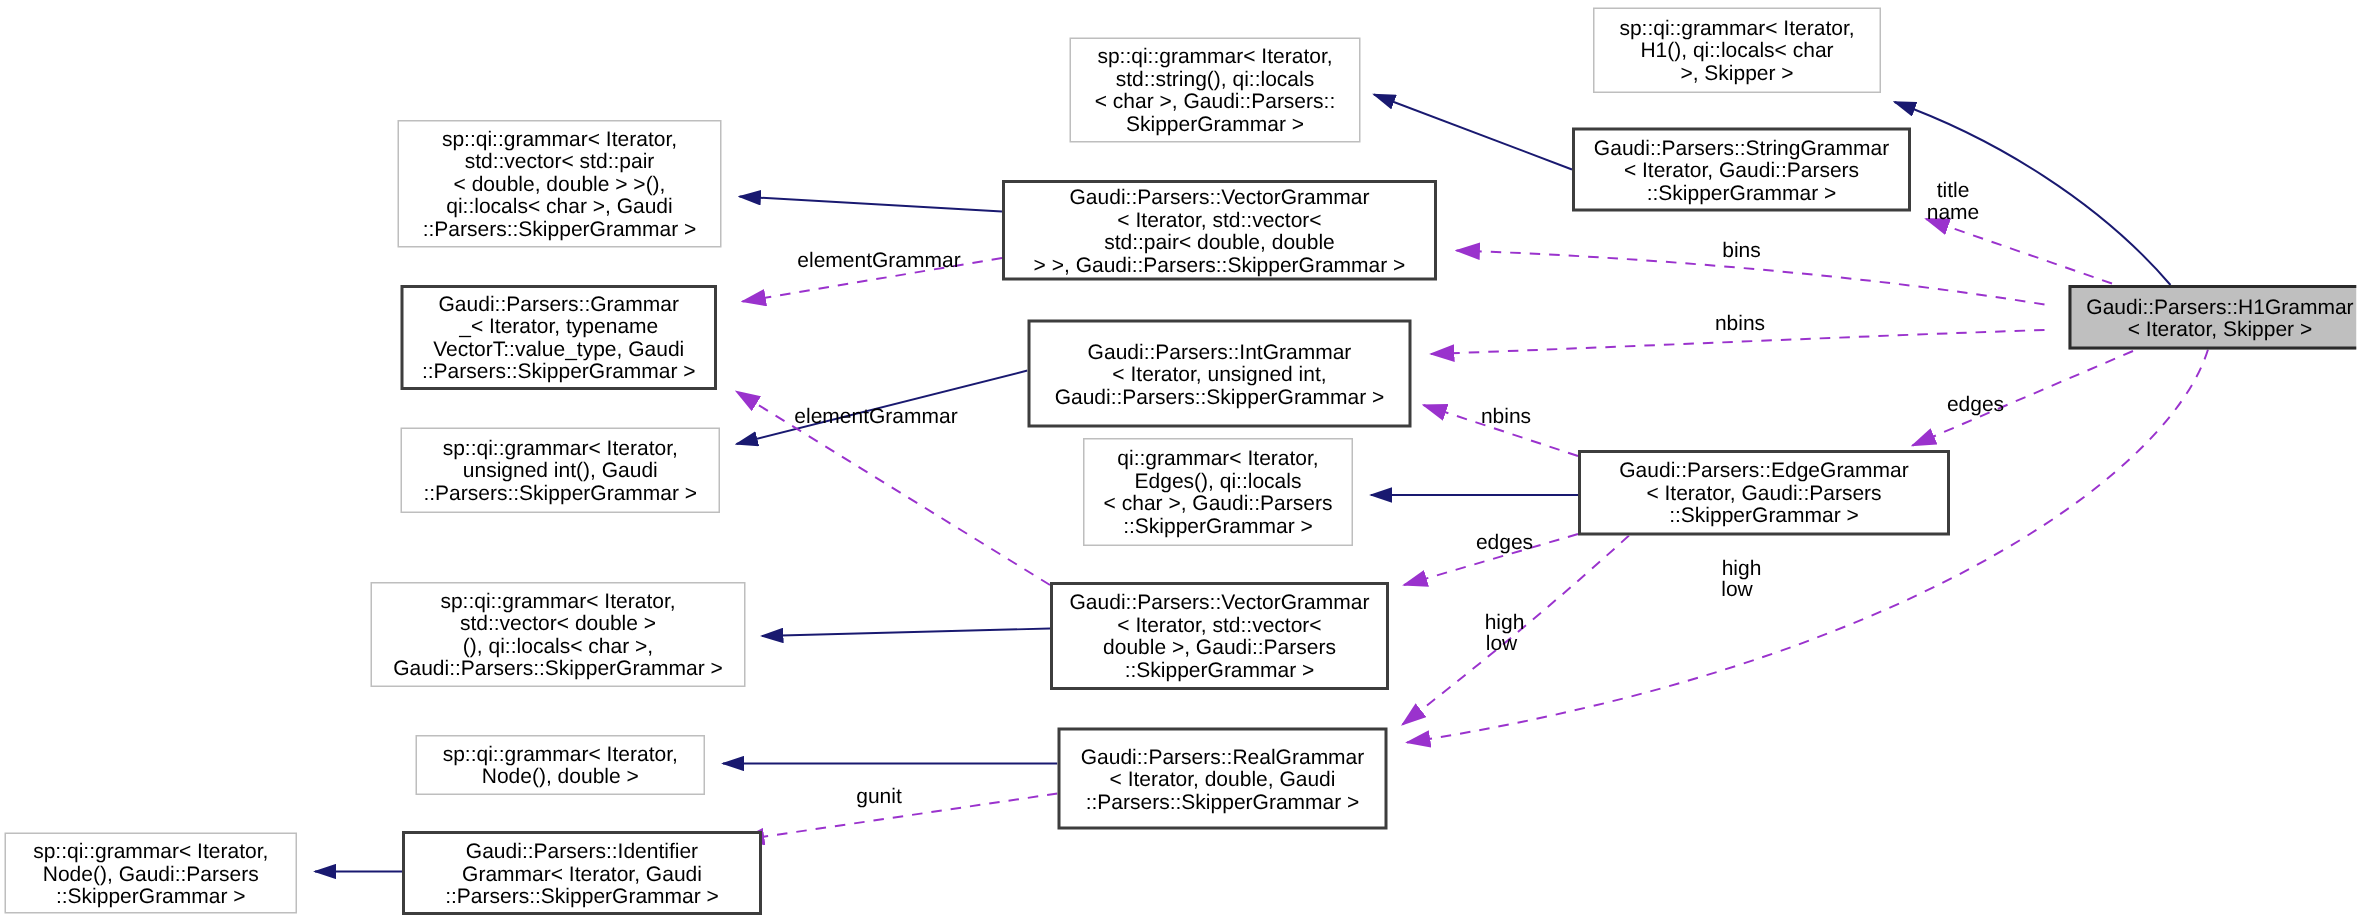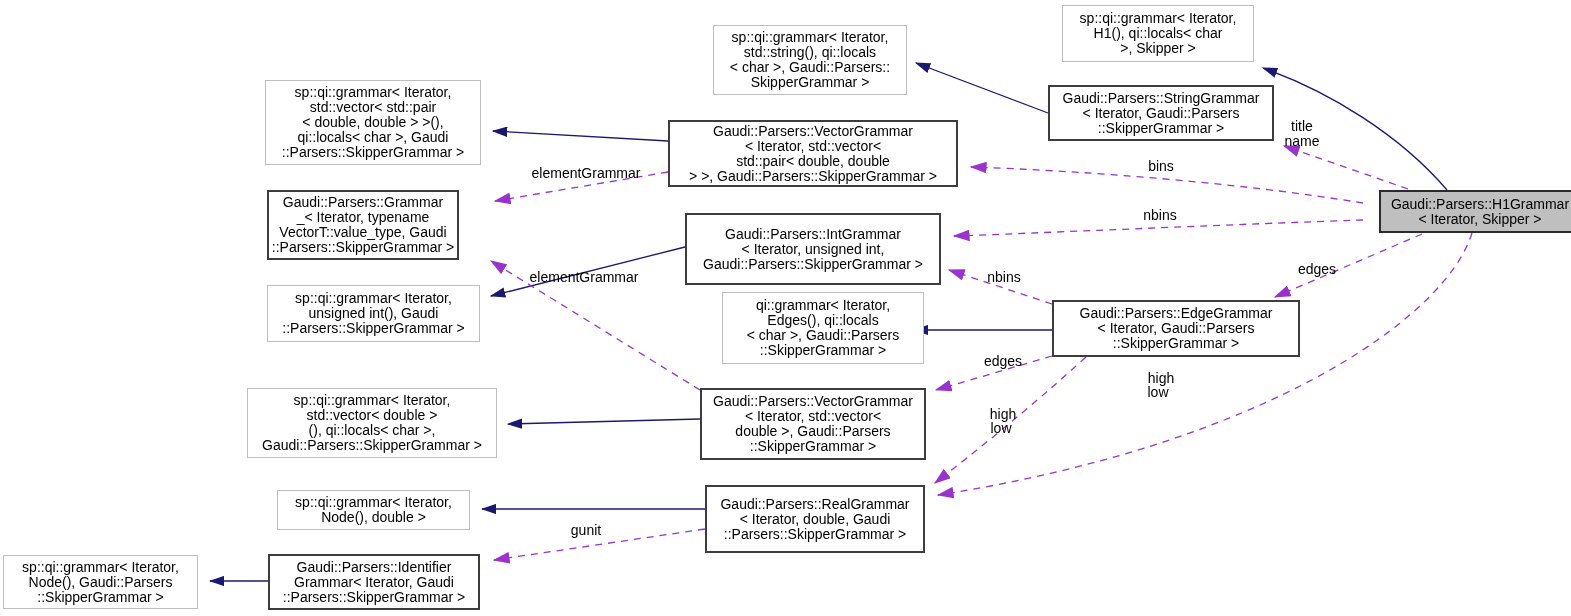--- a/index.html
+++ b/index.html
@@ -105,40 +105,40 @@
     <span>::Parsers::SkipperGrammar &gt;</span>
   </div>
 
   <div class="node internal" style="left:668px;top:120px;width:290px;height:67px">
     <span>Gaudi::Parsers::VectorGrammar</span>
     <span>&lt; Iterator, std::vector&lt;</span>
     <span>std::pair&lt; double, double</span>
     <span>&gt; &gt;, Gaudi::Parsers::SkipperGrammar &gt;</span>
   </div>
 
-  <div class="node internal" style="left:267px;top:190px;width:192px;height:70px">
+  <div class="node internal" style="left:267px;top:190px;width:211px;height:70px">
     <span>Gaudi::Parsers::Grammar</span>
     <span>_&lt; Iterator, typename</span>
     <span>VectorT::value_type, Gaudi</span>
     <span>::Parsers::SkipperGrammar &gt;</span>
   </div>
 
   <div class="node internal" style="left:685px;top:213px;width:256px;height:72px">
     <span>Gaudi::Parsers::IntGrammar</span>
     <span>&lt; Iterator, unsigned int,</span>
     <span>Gaudi::Parsers::SkipperGrammar &gt;</span>
   </div>
 
   <div class="node external" style="left:267px;top:285px;width:213px;height:57px">
     <span>sp::qi::grammar&lt; Iterator,</span>
     <span>unsigned int(), Gaudi</span>
     <span>::Parsers::SkipperGrammar &gt;</span>
   </div>
 
-  <div class="node external" style="left:722px;top:292px;width:202px;height:72px">
+  <div class="node external" style="left:722px;top:292px;width:180px;height:72px">
     <span>qi::grammar&lt; Iterator,</span>
     <span>Edges(), qi::locals</span>
     <span>&lt; char &gt;, Gaudi::Parsers</span>
     <span>::SkipperGrammar &gt;</span>
   </div>
 
   <div class="node internal" style="left:1052px;top:300px;width:248px;height:57px">
     <span>Gaudi::Parsers::EdgeGrammar</span>
     <span>&lt; Iterator, Gaudi::Parsers</span>
     <span>::SkipperGrammar &gt;</span>
@@ -162,21 +162,21 @@
     <span>Gaudi::Parsers::RealGrammar</span>
     <span>&lt; Iterator, double, Gaudi</span>
     <span>::Parsers::SkipperGrammar &gt;</span>
   </div>
 
   <div class="node external" style="left:277px;top:490px;width:193px;height:40px">
     <span>sp::qi::grammar&lt; Iterator,</span>
     <span>Node(), double &gt;</span>
   </div>
 
-  <div class="node internal" style="left:268px;top:554px;width:212px;height:56px">
+  <div class="node internal" style="left:268px;top:554px;width:240px;height:56px">
     <span>Gaudi::Parsers::Identifier</span>
     <span>Grammar&lt; Iterator, Gaudi</span>
     <span>::Parsers::SkipperGrammar &gt;</span>
   </div>
 
   <div class="node external" style="left:3px;top:555px;width:195px;height:54px">
     <span>sp::qi::grammar&lt; Iterator,</span>
     <span>Node(), Gaudi::Parsers</span>
     <span>::SkipperGrammar &gt;</span>
   </div>

